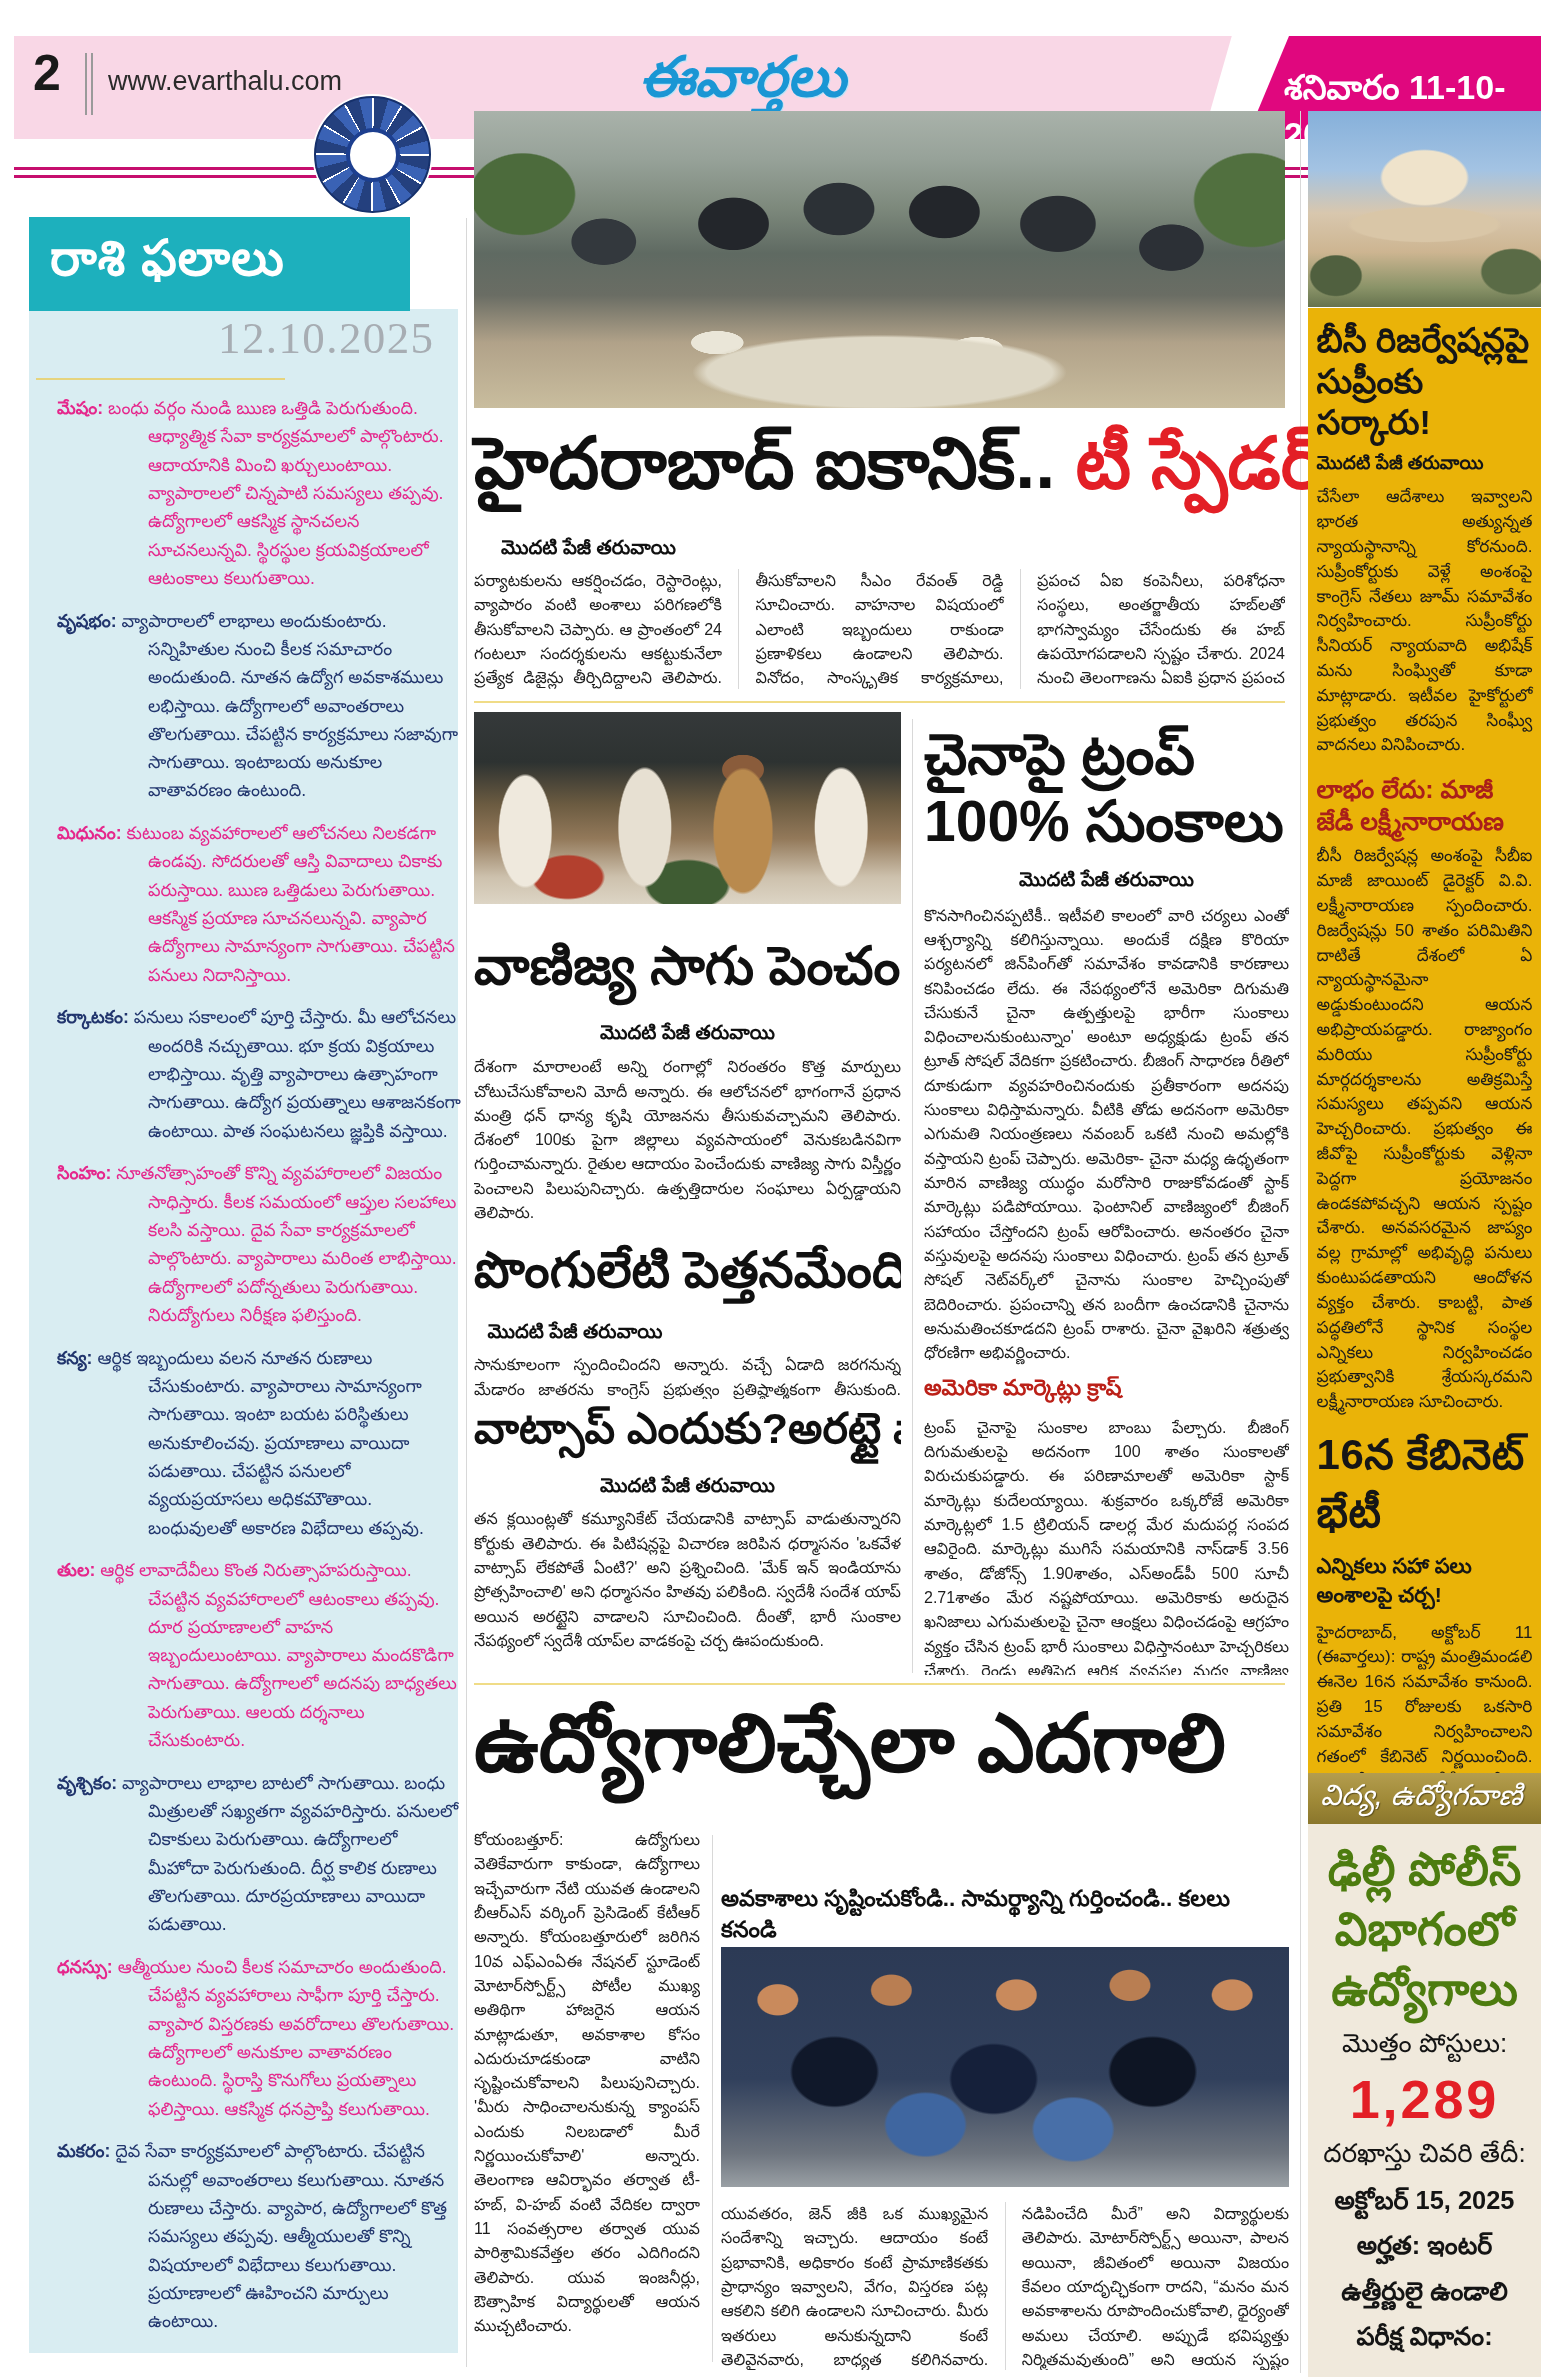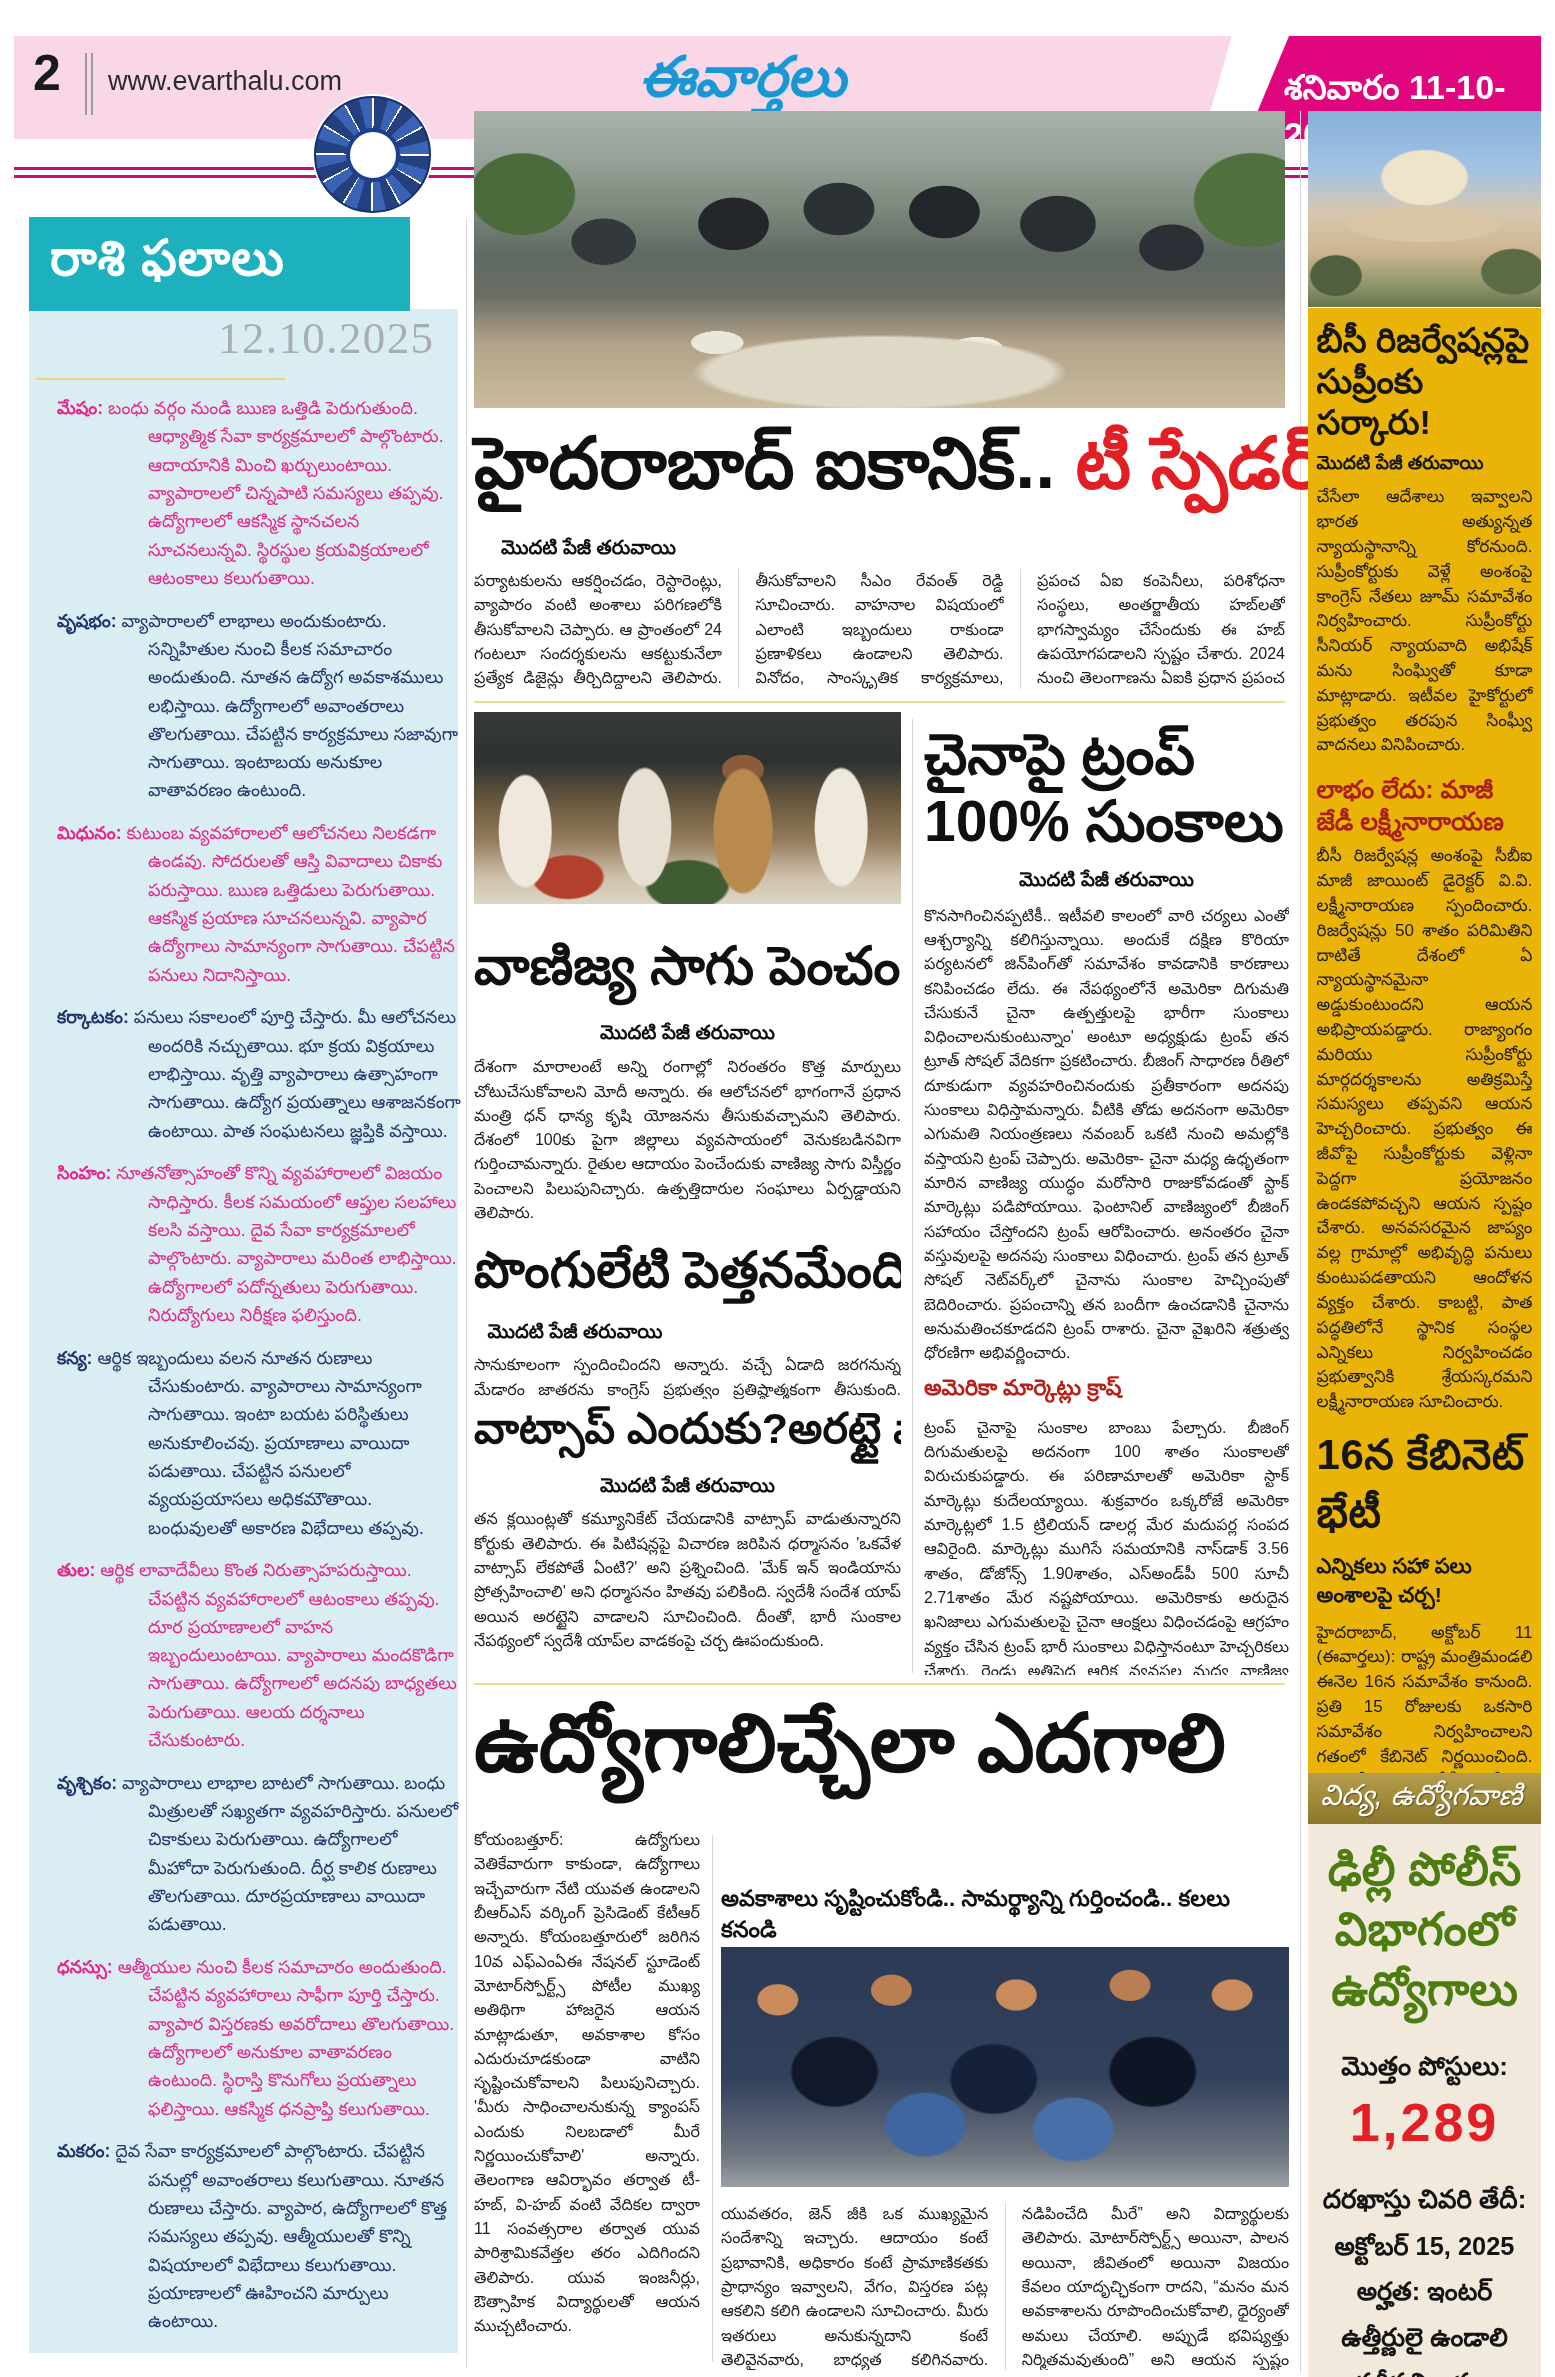--- a/index.html
+++ b/index.html
@@ -103,21 +103,21 @@
   .r-body{font-size:17px;line-height:1.46;text-align:justify;color:#1c1c1c;}
   .labham{font-size:25px;font-weight:800;color:#aa1f1a;line-height:1.28;margin:14.4px 0 7.7px 0;}
   .cab-hl{font-size:42px;font-weight:800;margin-top:16.3px;letter-spacing:0.5px;}
   .cab-sub{font-size:21px;font-weight:800;margin:6.7px 0 8.6px 0;}
   .band{left:1308px;top:1773px;width:233px;height:51px;background:linear-gradient(180deg,#b49d4e 0%,#9f8937 55%,#8a762c 100%);
     display:flex;align-items:center;padding-left:12.5px;box-sizing:border-box;box-shadow:0 2.9px 0 #6f5f22;}
   .band span{color:#ffffff;font-size:29px;font-weight:400;font-style:italic;text-shadow:1px 1px 1px #5c4e1c;}
   .cream2{left:1308px;top:1824px;width:233px;height:554px;background:#f0e9dc;display:flex;flex-direction:column;align-items:center;
     text-align:center;padding-top:16.3px;box-sizing:border-box;}
   .edu-title{font-size:46px;font-weight:800;line-height:1.3;color:#4d7c0f;}
-  .edu-label{font-size:26px;font-weight:700;margin-top:31px;color:#141414;}
+  .edu-label{font-size:26px;font-weight:400;margin-top:8px;color:#141414;}
   .edu-posts{font-size:54px;font-weight:800;color:#e31f26;letter-spacing:2.9px;margin-top:3.8px;}
   .edu-line{font-size:25.4px;font-weight:700;margin-top:10.5px;color:#141414;}
 </style>
 </head>
 <body>
 
 <div class="abs hdr-band"></div>
 <div class="abs hdr-gap"></div>
 <div class="abs hdr-mag"></div>
 <div class="abs pgnum">2</div>

